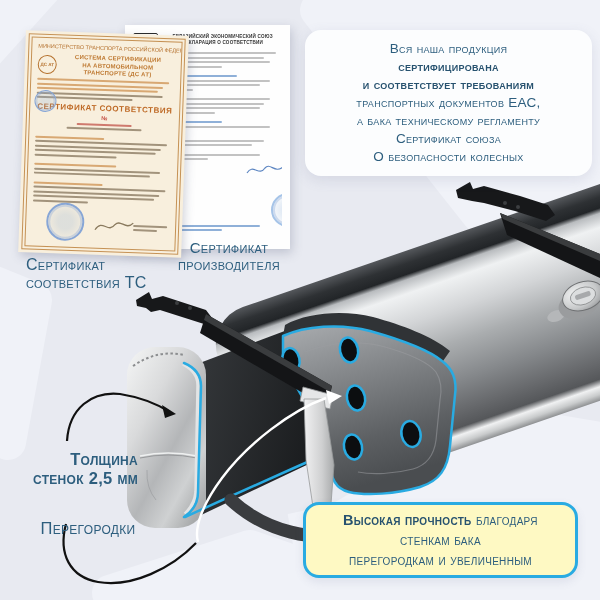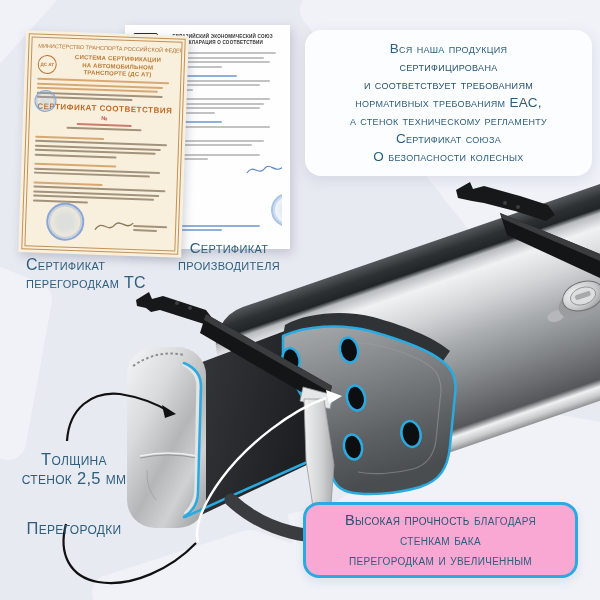--- a/index.html
+++ b/index.html
@@ -6,42 +6,42 @@
   .stage{
     position:relative;width:600px;height:600px;overflow:hidden;
     background:#e8eaf1;
     font-family:"Liberation Sans",sans-serif;
   }
   .stage svg.scene{position:absolute;left:0;top:0;z-index:1;}
   .abs{position:absolute;z-index:3;}
 
   
   .sc{font-variant:small-caps;color:#2d5e7e;letter-spacing:.3px;}
-  .bold{font-weight:400;color:#27526f;}
+  .bold{font-weight:700;color:#27526f;}
 
   
   .info-box{
     left:305px;top:30px;width:287px;height:146px;
     background:#fcfdfe;border-radius:16px;
     box-shadow:0 4px 14px rgba(90,100,140,.14);
     display:flex;flex-direction:column;justify-content:center;
     text-align:center;font-size:13.5px;line-height:18px;
   }
   .strength-box{
     left:303px;top:502px;width:269px;height:70px;
-    background:#f9a8d4;border:3px solid #29abe2;border-radius:16px;
+    background:#fef9c3;border:3px solid #29abe2;border-radius:16px;
     box-shadow:0 4px 10px rgba(90,100,140,.12);
     display:flex;flex-direction:column;justify-content:center;
     text-align:center;font-size:14.5px;line-height:20px;
   }
 
   
   .lbl{font-size:16.5px;line-height:19px;}
-  .lbl-thickness{left:10px;top:450px;width:128px;text-align:center;}
-  .lbl-baffles{left:16px;top:519px;width:116px;text-align:center;}
+  .lbl-thickness{left:10px;top:450px;width:128px;text-align:right;font-weight:bold;}
+  .lbl-baffles{left:30px;top:519px;width:116px;text-align:center;}
   .cap-left{left:26px;top:256px;width:150px;font-size:16px;line-height:18px;}
   .cap-right{left:168px;top:239px;width:122px;text-align:center;font-size:15px;line-height:17px;}
 
   
   .cert{box-shadow:2px 4px 10px rgba(70,80,110,.25);z-index:2;}
   .cert-left{
     left:22px;top:33px;width:163px;height:222px;background:#f8efdd;
     transform:rotate(2deg);transform-origin:50% 50%;z-index:3;
   }
   .cert-left .frame{
@@ -317,33 +317,33 @@
       </svg>
       <div style="position:absolute;right:8px;bottom:18px;width:34px;">
         <div class="bar d" style="width:100%;"></div>
           <div class="bar d" style="width:70%;"></div>
       </div>
     </div>
   </div>
 
   <div class="abs sc cap-left">
     <div>Сертификат</div>
-    <div>перегородкам ТС</div>
+    <div>соответствия ТС</div>
   </div>
   <div class="abs sc cap-right">
     <div>Сертификат</div>
     <div>производителя</div>
   </div>
 
   <div class="abs info-box sc">
     <div>Вся наша продукция</div>
     <div class="bold">сертифицирована</div>
     <div class="bold">и соответствует требованиям</div>
-    <div>нормативных требованиям ЕАС,</div>
-    <div>а стенок техническому регламенту</div>
+    <div>транспортных документов ЕАС,</div>
+    <div>а бака техническому регламенту</div>
     <div>Сертификат союза</div>
     <div>О безопасности колесных</div>
   </div>
 
   <div class="abs sc lbl lbl-thickness">
     <div>Толщина</div>
     <div>стенок 2,5 мм</div>
   </div>
   <div class="abs sc lbl lbl-baffles">Перегородки</div>
 

